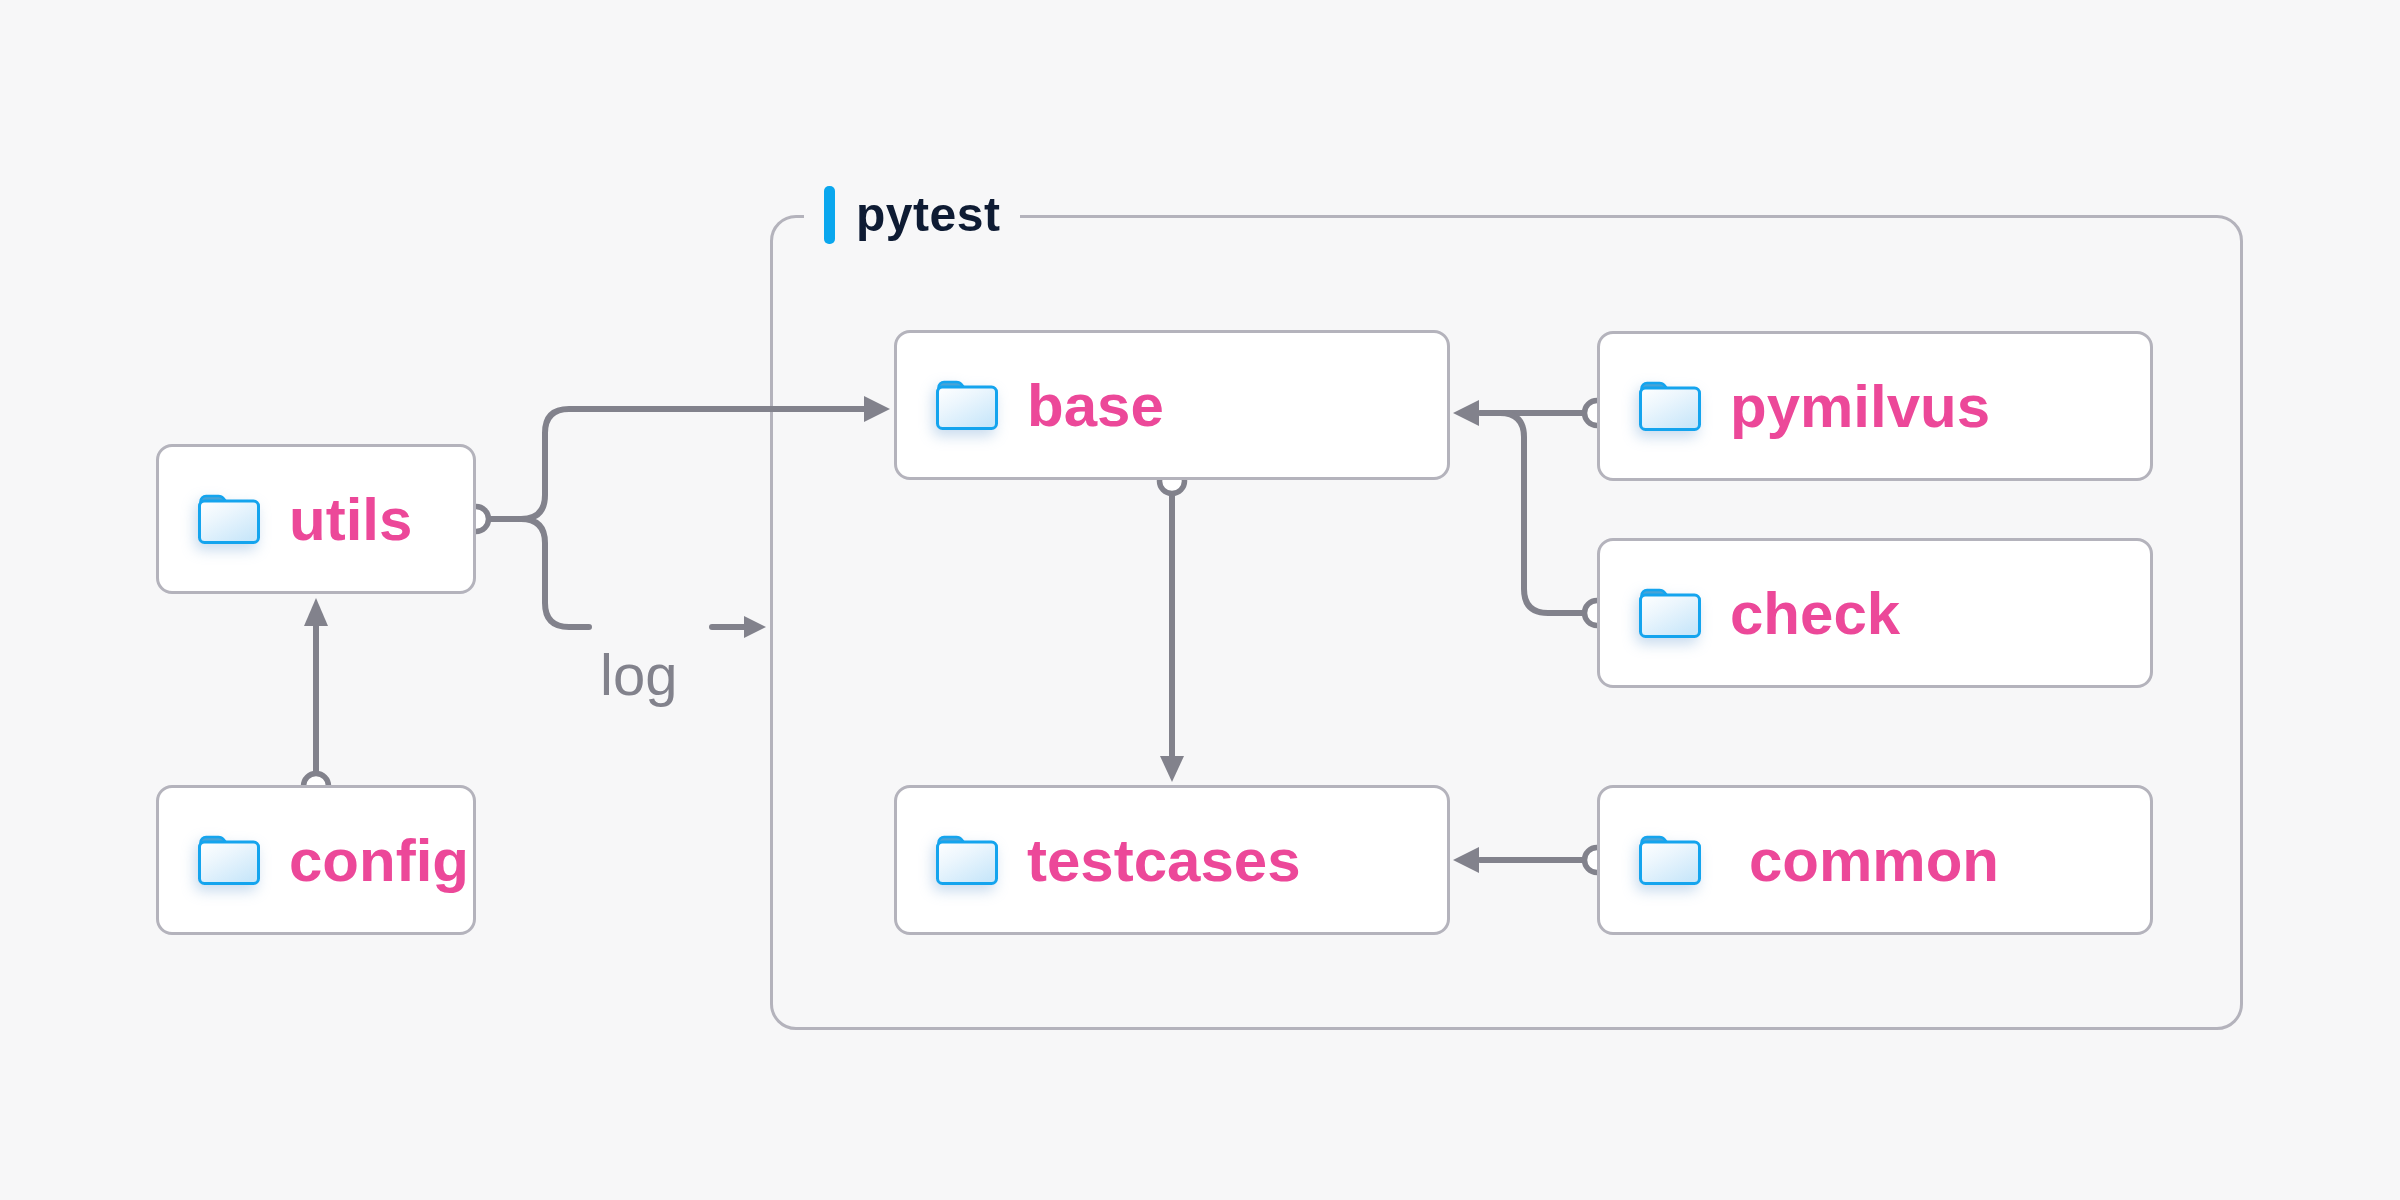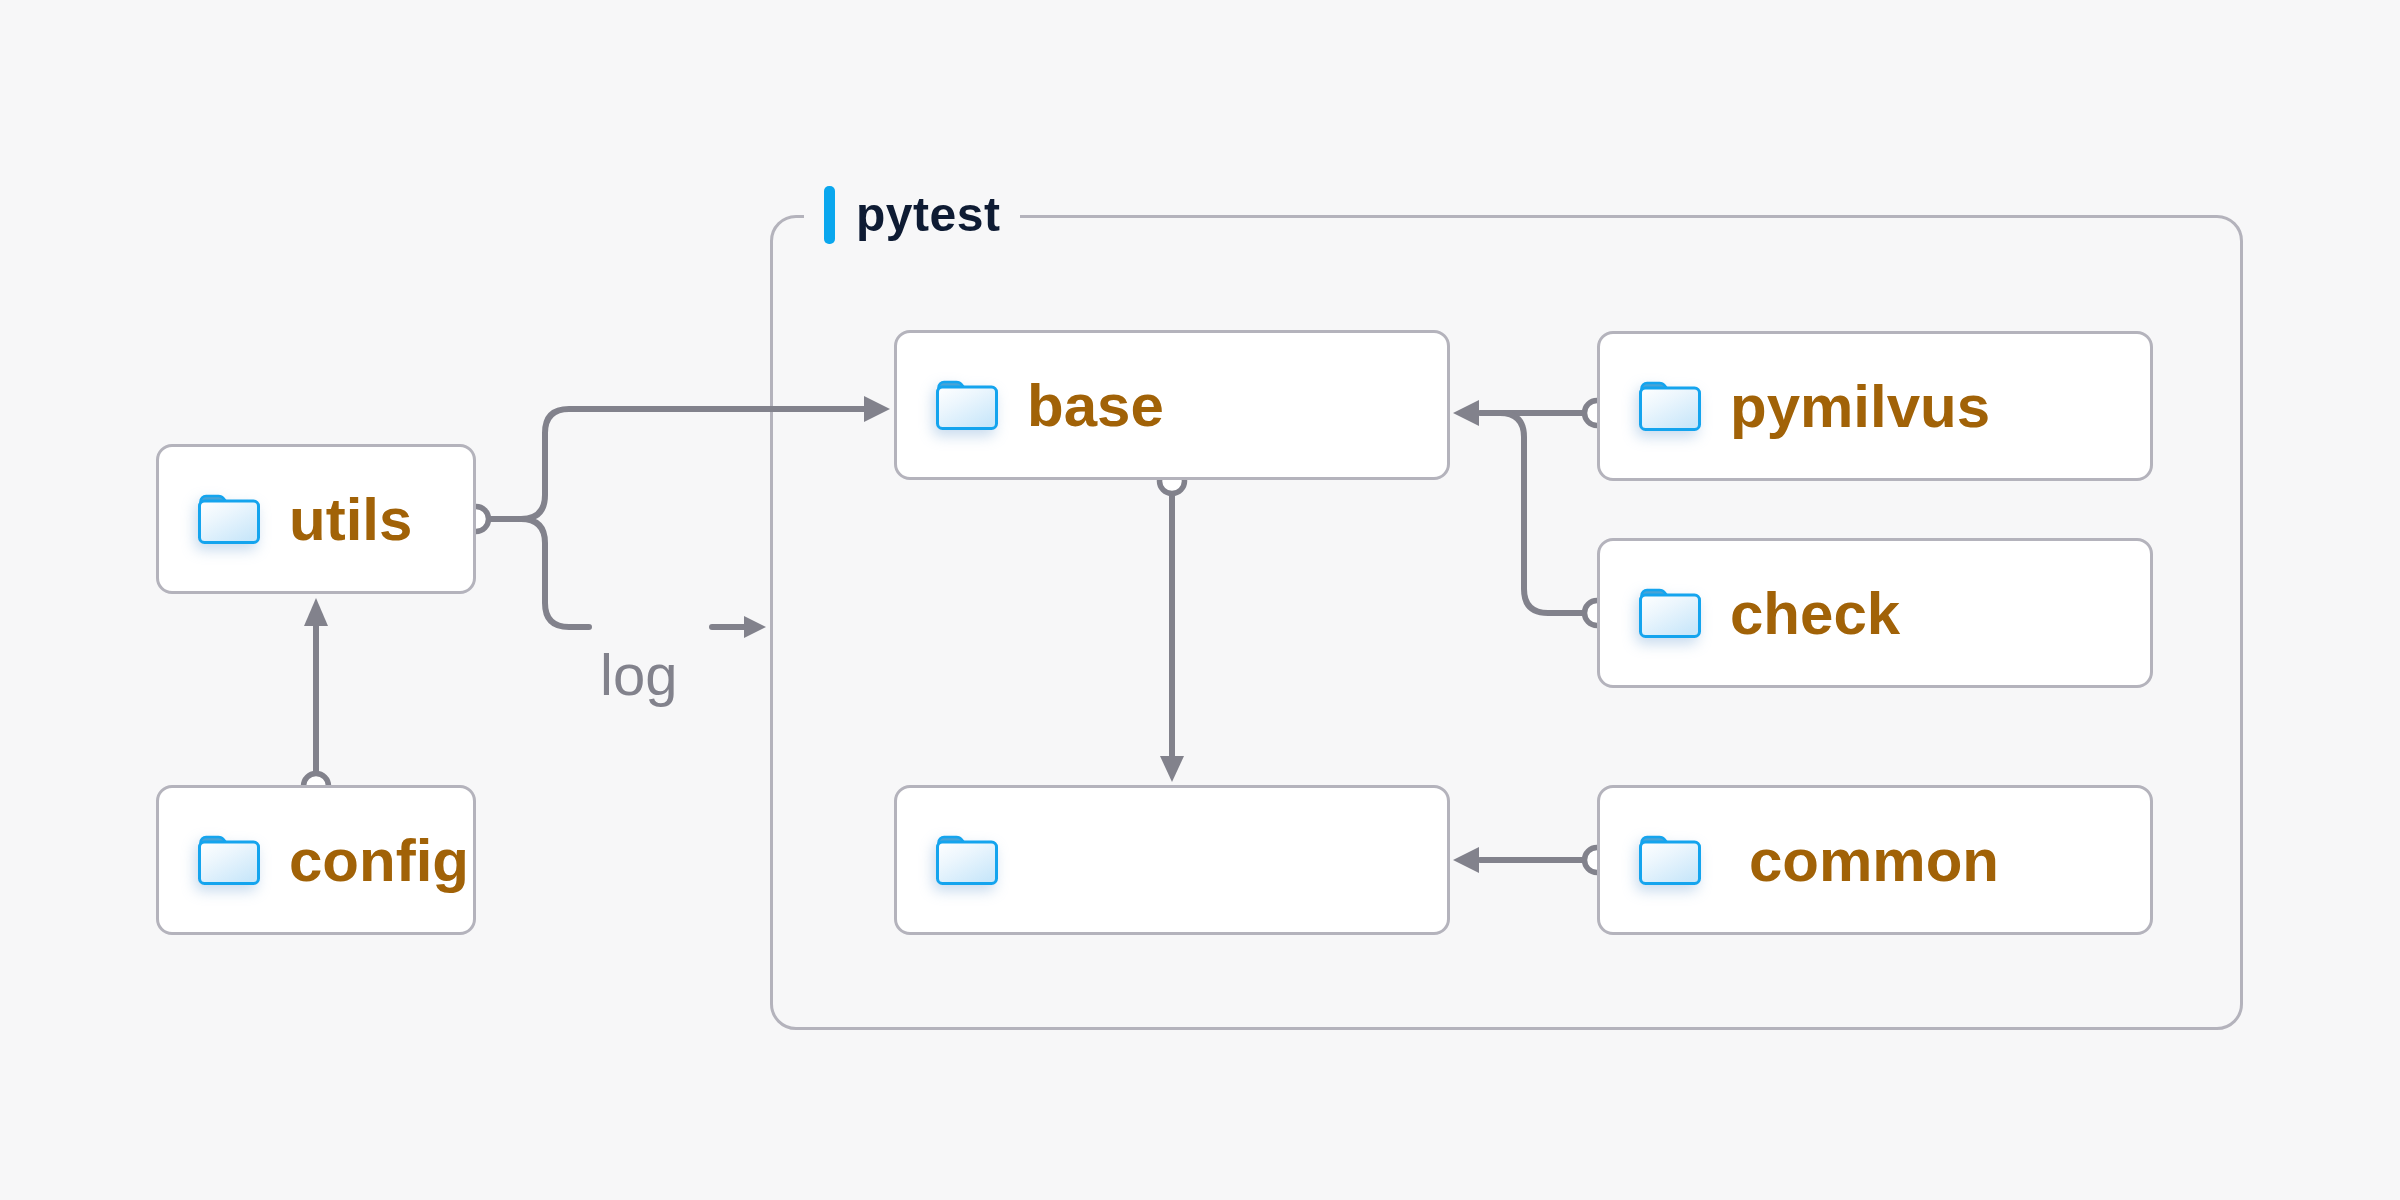--- a/index.html
+++ b/index.html
@@ -68,21 +68,21 @@
     align-items: center;
     padding-left: 38px;
     gap: 28px;
     z-index: 2;
   }
   .node.narrow { width: 320px; }
   .node.wide   { width: 556px; }
   .node-label {
     font-size: 60px;
     font-weight: bold;
-    color: #a16207;
+    color: #ec4899;
     letter-spacing: 0;
     white-space: nowrap;
   }
   .folder {
     width: 64px;
     height: 52px;
     flex: 0 0 auto;
     filter: drop-shadow(-3px 6px 7px rgba(110, 160, 210, 0.38));
   }
 
@@ -216,20 +216,21 @@
     <svg class="folder">
         <use href="#folder-sym"></use>
       </svg>
     <span class="node-label">base</span>
   </div>
 
   <div class="node wide" style="left:894px; top:785px;">
     <svg class="folder">
         <use href="#folder-sym"></use>
       </svg>
+    <span class="node-label">testcases</span>
   </div>
 
   <div class="node wide" style="left:1597px; top:331px;">
     <svg class="folder">
         <use href="#folder-sym"></use>
       </svg>
     <span class="node-label">pymilvus</span>
   </div>
 
   <div class="node wide" style="left:1597px; top:538px;">

